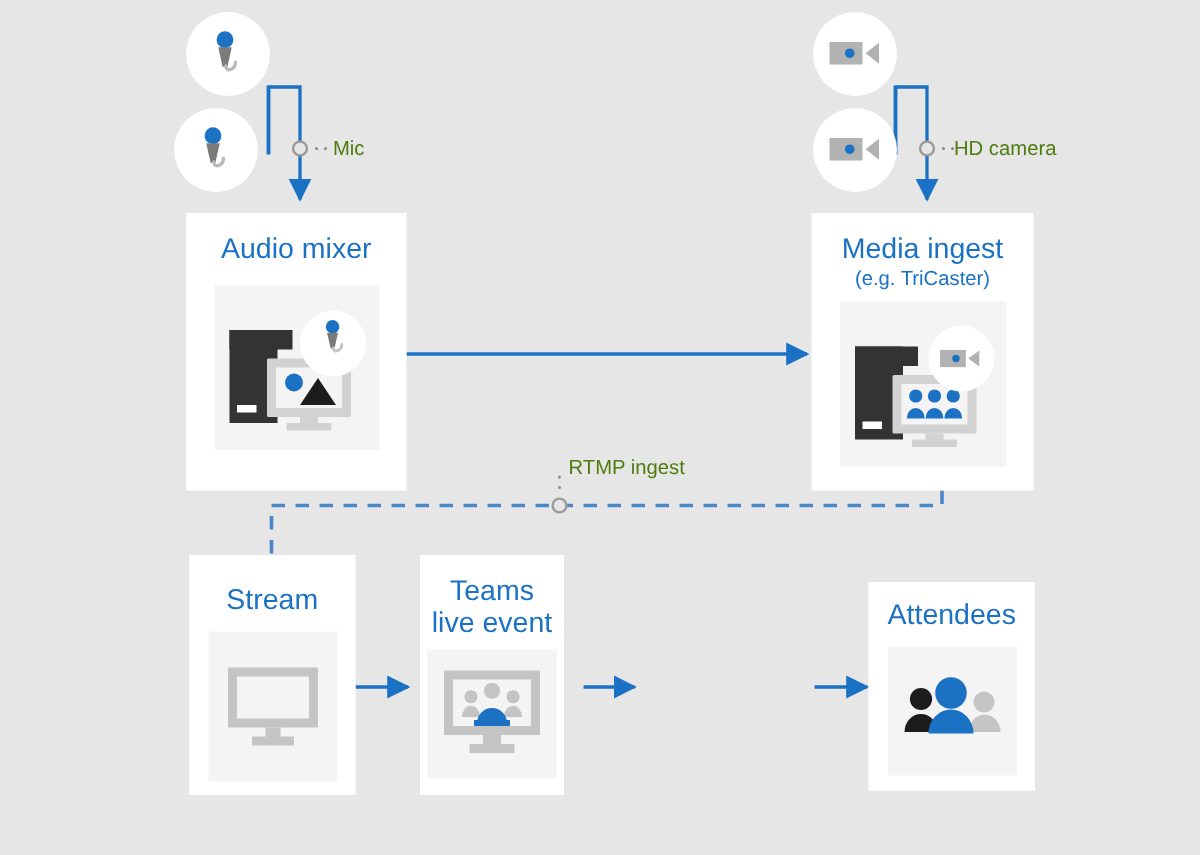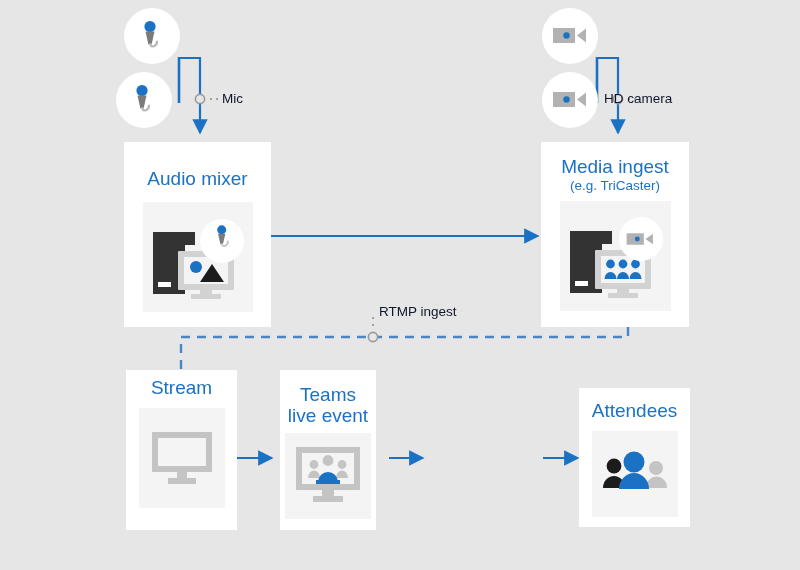--- a/index.html
+++ b/index.html
@@ -41,21 +41,21 @@
   .circle-ico{
     position:absolute;
     border-radius:50%;
     background:#ffffff;
     display:flex;
     align-items:center;
     justify-content:center;
   }
   .conn-label{
     position:absolute;
-    color:#0f172a;
+    color:#4d7c0f;
     font-size:13.5px;
     white-space:nowrap;
   }
   svg{display:block;}
   .abs{position:absolute;}
 </style>
 </head>
 <body>
 
 <div id="stage">
@@ -101,21 +101,21 @@
     <g>
       <path d="M389,458 L423,458" stroke="#1b72c4" stroke-width="2.2" fill="none" marker-end="url(#ah)"></path>
     </g>
 
     <g>
       <path d="M543,458 L578,458" stroke="#1b72c4" stroke-width="2.2" fill="none" marker-end="url(#ah)"></path>
     </g>
   </svg>
 
   <div class="conn-label" style="left:222px;top:91px;">Mic</div>
-  <div class="conn-label" style="left:604px;top:91px;">HD camera</div>
+  <div class="conn-label" style="left:636px;top:91px;">HD camera</div>
   <div class="conn-label" style="left:379px;top:304px;">RTMP ingest</div>
 
   <div class="circle-ico" style="left:124px;top:8px;width:56px;height:56px;">
     <svg width="34" height="34" viewBox="0 0 34 34">
       <circle cx="15" cy="7.5" r="5.6" fill="#1b72c4"></circle>
       <path d="M10.5,12.5 L19.5,12.5 L16.6,25.5 L13.4,25.5 Z" fill="#7b7b7b"></path>
       <path d="M15.5,25 C15.5,29.5 22,27.5 22,22.5" stroke="#b9b9b9" stroke-width="2.2" fill="none" stroke-linecap="round"></path>
     </svg>
   </div>
   <div class="circle-ico" style="left:116px;top:72px;width:56px;height:56px;">
@@ -134,21 +134,21 @@
     </svg>
   </div>
   <div class="circle-ico" style="left:542px;top:72px;width:56px;height:56px;">
     <svg width="38" height="26" viewBox="0 0 38 26">
       <rect x="2" y="5" width="22" height="15" fill="#b2b2b2"></rect>
       <circle cx="15.5" cy="12.5" r="3.2" fill="#1b72c4"></circle>
       <path d="M26,12.5 L35,5.5 L35,19.5 Z" fill="#b2b2b2"></path>
     </svg>
   </div>
 
-  <div class="node" style="left:124px;top:142px;width:147px;height:185px;padding-top:26px;">
+  <div class="node" style="left:124px;top:142px;width:147px;height:185px;padding-top:14px;">
     <div class="title" style="font-size:19px;">Audio mixer</div>
     <div class="iconbox" style="width:110px;height:110px;margin-top:13px;">
       <svg width="100" height="86" viewBox="0 0 100 86">
         <rect x="5" y="18" width="32" height="62" fill="#333333"></rect>
         <rect x="5" y="18" width="42" height="13" fill="#333333"></rect>
         <rect x="10" y="68" width="13" height="5" fill="#ffffff"></rect>
         <rect x="30" y="37" width="56" height="39" rx="1" fill="#d2d2d2"></rect>
         <rect x="36" y="43" width="44" height="27" fill="#f4f4f4"></rect>
         <rect x="52" y="76" width="12" height="5" fill="#d2d2d2"></rect>
         <rect x="43" y="80" width="30" height="5" fill="#d2d2d2"></rect>
@@ -187,21 +187,21 @@
         <circle cx="76" cy="26" r="22" fill="#ffffff"></circle>
         <g transform="translate(60,17) scale(0.82)">
           <rect x="2" y="4" width="21" height="14" fill="#b2b2b2"></rect>
           <circle cx="15" cy="11" r="3" fill="#1b72c4"></circle>
           <path d="M25,11 L34,4.5 L34,17.5 Z" fill="#b2b2b2"></path>
         </g>
       </svg>
     </div>
   </div>
 
-  <div class="node" style="left:126px;top:370px;width:111px;height:160px;padding-top:7px;">
+  <div class="node" style="left:126px;top:370px;width:111px;height:160px;padding-top:20px;">
     <div class="title" style="font-size:19px;">Stream</div>
     <div class="iconbox" style="width:86px;height:100px;margin-top:10px;">
       <svg width="66" height="58" viewBox="0 0 66 58">
         <rect x="3" y="3" width="60" height="40" rx="1" fill="#c4c4c4"></rect>
         <rect x="9" y="9" width="48" height="28" fill="#f4f4f4"></rect>
         <rect x="28" y="43" width="10" height="7" fill="#c4c4c4"></rect>
         <rect x="19" y="49" width="28" height="6" fill="#c4c4c4"></rect>
       </svg>
     </div>
   </div>

